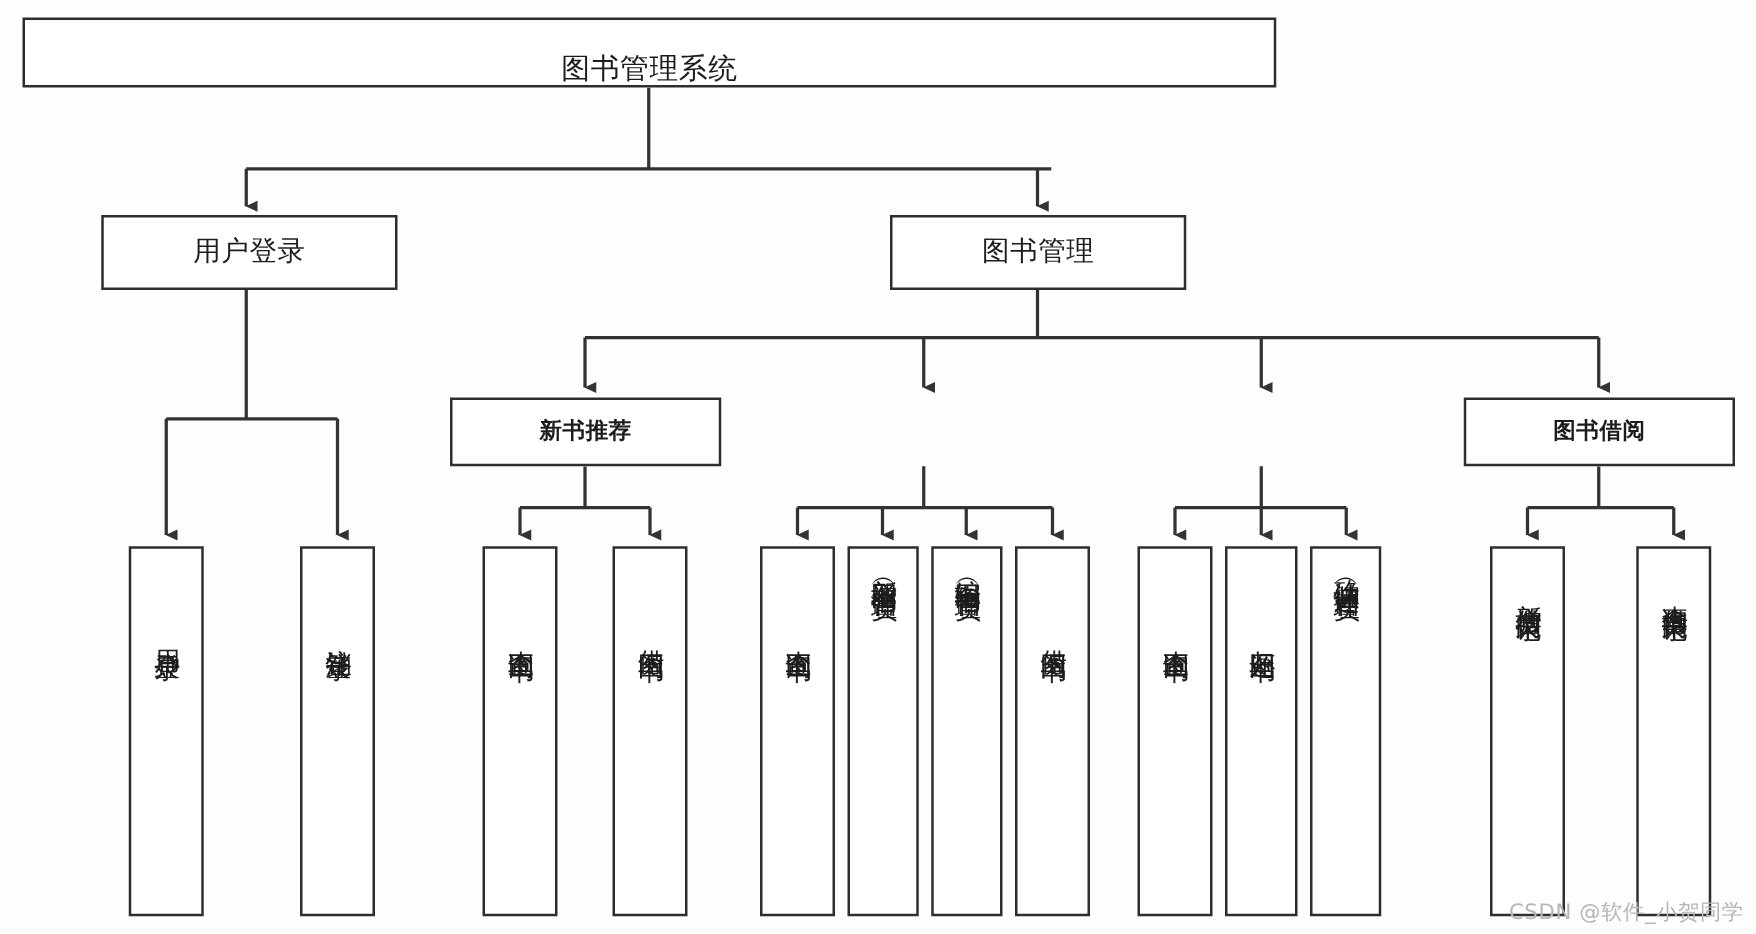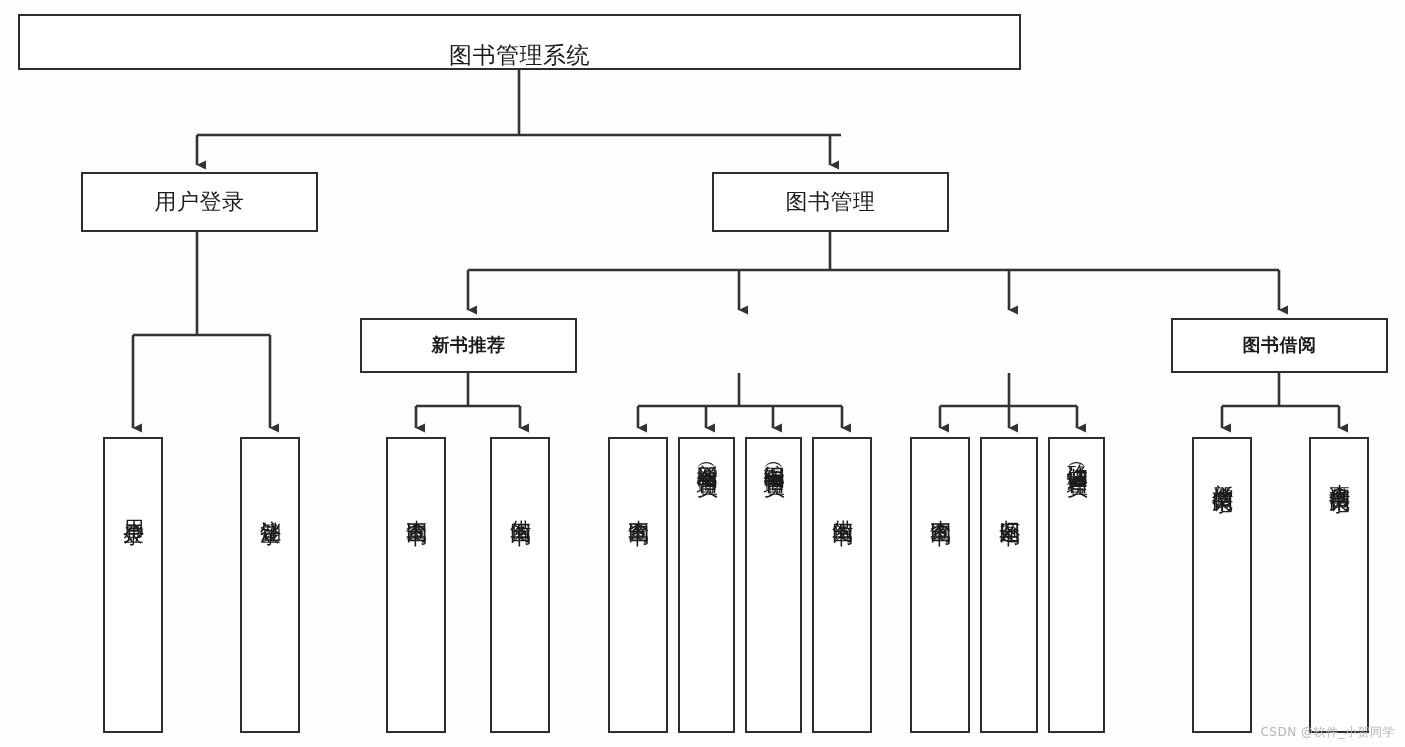--- a/index.html
+++ b/index.html
@@ -65,21 +65,21 @@
     padding-top: 58px;
   }
   .node-leaf.leaf-tall .node-label {
     padding-top: 2px;
   }
 
   #watermark {
     position: absolute;
     right: 10px;
     bottom: 6px;
-    font-size: 12px;
+    font-size: 17px;
     color: #b6b6b6;
     z-index: 5;
     white-space: nowrap;
     letter-spacing: 0.5px;
   }
 </style>
 </head>
 <body>
 
 <div id="diagram-root">

